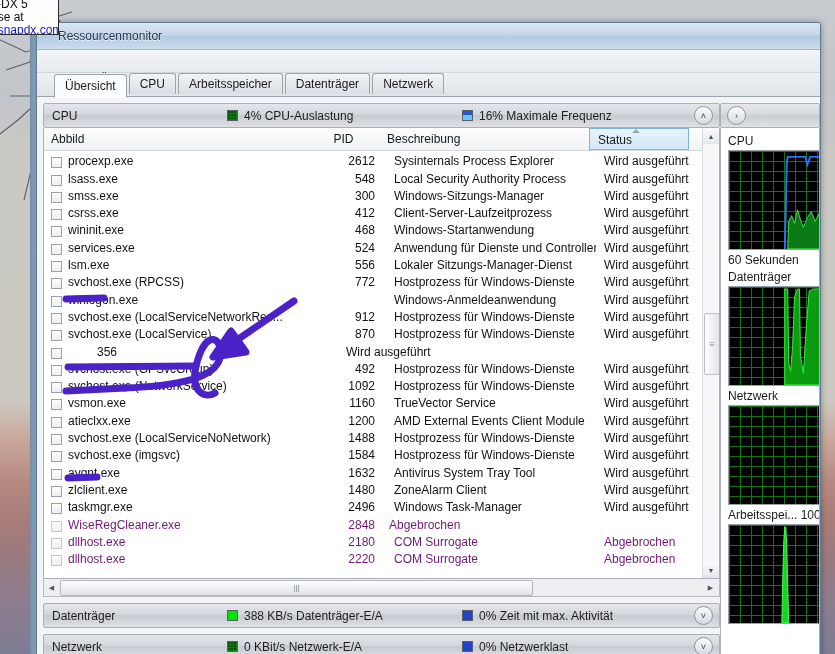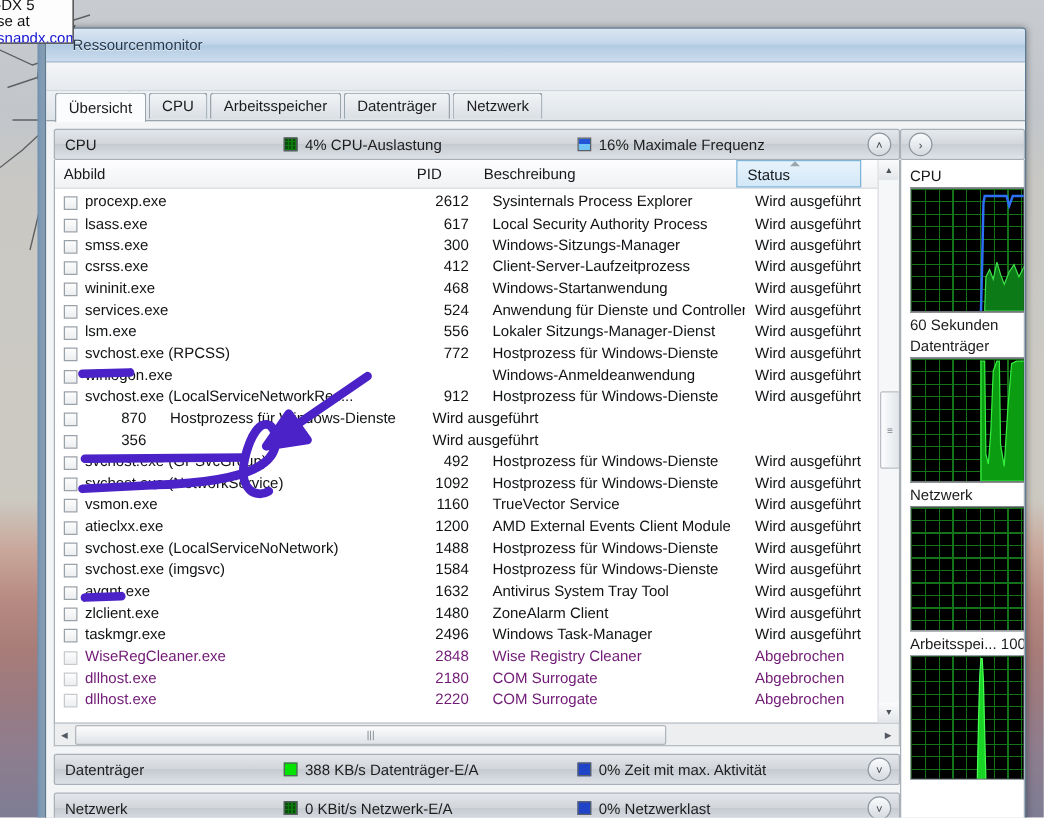--- a/index.html
+++ b/index.html
@@ -48,21 +48,21 @@
     height:22px;
     background:linear-gradient(to bottom,#f3f5f7,#e6eaee);
     border-bottom:1px solid #cfd6dc;
     display:flex;align-items:center;padding-left:8px;
   }
   #menubar .mi{padding:2px 9px;color:#15314d;font-size:12px;cursor:default;margin-top:36px;}
   
   #tabstrip{
     height:23px;
     background:linear-gradient(to bottom,#eef1f4,#dfe4e9);
-    display:flex;align-items:center;padding-left:7px;
+    display:flex;align-items:flex-start;padding-left:17px;
     border-bottom:1px solid #9aa4ad;
     position:relative;
   }
   .tab{
     height:20px;line-height:20px;padding:0 10px;
     margin-right:2px;font-size:12px;color:#1b1b1b;
     background:linear-gradient(to bottom,#f2f4f6,#dadfe4);
     border:1px solid #9aa4ad;border-bottom:none;
     border-radius:3px 3px 0 0;cursor:default;
   }
@@ -304,21 +304,21 @@
             <div class="row">
               <span class="cb"></span>
               <span class="c-img">procexp.exe</span>
               <span class="c-pid">2612</span>
               <span class="c-desc">Sysinternals Process Explorer</span>
               <span class="c-status">Wird ausgeführt</span>
             </div>
             <div class="row">
               <span class="cb"></span>
               <span class="c-img">lsass.exe</span>
-              <span class="c-pid">617</span>
+              <span class="c-pid">548</span>
               <span class="c-desc">Local Security Authority Process</span>
               <span class="c-status">Wird ausgeführt</span>
             </div>
             <div class="row">
               <span class="cb"></span>
               <span class="c-img">smss.exe</span>
               <span class="c-pid">300</span>
               <span class="c-desc">Windows-Sitzungs-Manager</span>
               <span class="c-status">Wird ausgeführt</span>
             </div>
@@ -366,20 +366,21 @@
             </div>
             <div class="row">
               <span class="cb"></span>
               <span class="c-img">svchost.exe (LocalServiceNetworkRes...</span>
               <span class="c-pid">912</span>
               <span class="c-desc">Hostprozess für Windows-Dienste</span>
               <span class="c-status">Wird ausgeführt</span>
             </div>
             <div class="row">
               <span class="cb"></span>
+              <span class="c-img">svchost.exe (LocalService)</span>
               <span class="c-pid">870</span>
               <span class="c-desc">Hostprozess für Windows-Dienste</span>
               <span class="c-status">Wird ausgeführt</span>
             </div>
             <div class="row">
               <span class="cb"></span>
               <span class="c-pid">356</span>
               <span class="c-desc"></span>
               <span class="c-status">Wird ausgeführt</span>
             </div>
@@ -443,21 +444,20 @@
               <span class="cb"></span>
               <span class="c-img">taskmgr.exe</span>
               <span class="c-pid">2496</span>
               <span class="c-desc">Windows Task-Manager</span>
               <span class="c-status">Wird ausgeführt</span>
             </div>
             <div class="row dim">
               <span class="cb"></span>
               <span class="c-img">WiseRegCleaner.exe</span>
               <span class="c-pid">2848</span>
-              <span class="c-desc">Wise Registry Cleaner</span>
               <span class="c-status">Abgebrochen</span>
             </div>
             <div class="row dim">
               <span class="cb"></span>
               <span class="c-img">dllhost.exe</span>
               <span class="c-pid">2180</span>
               <span class="c-desc">COM Surrogate</span>
               <span class="c-status">Abgebrochen</span>
             </div>
             <div class="row dim">

